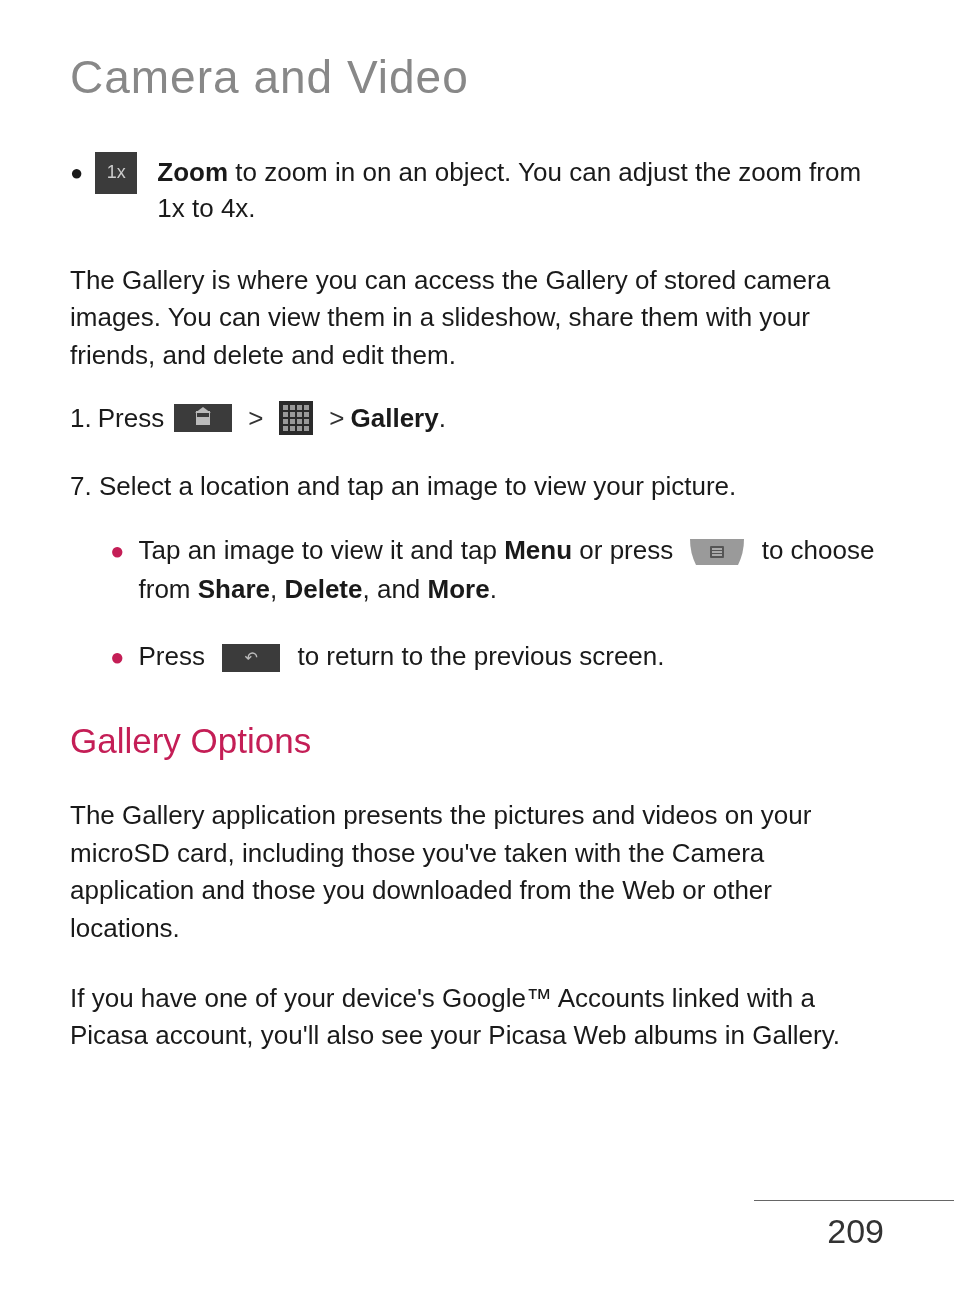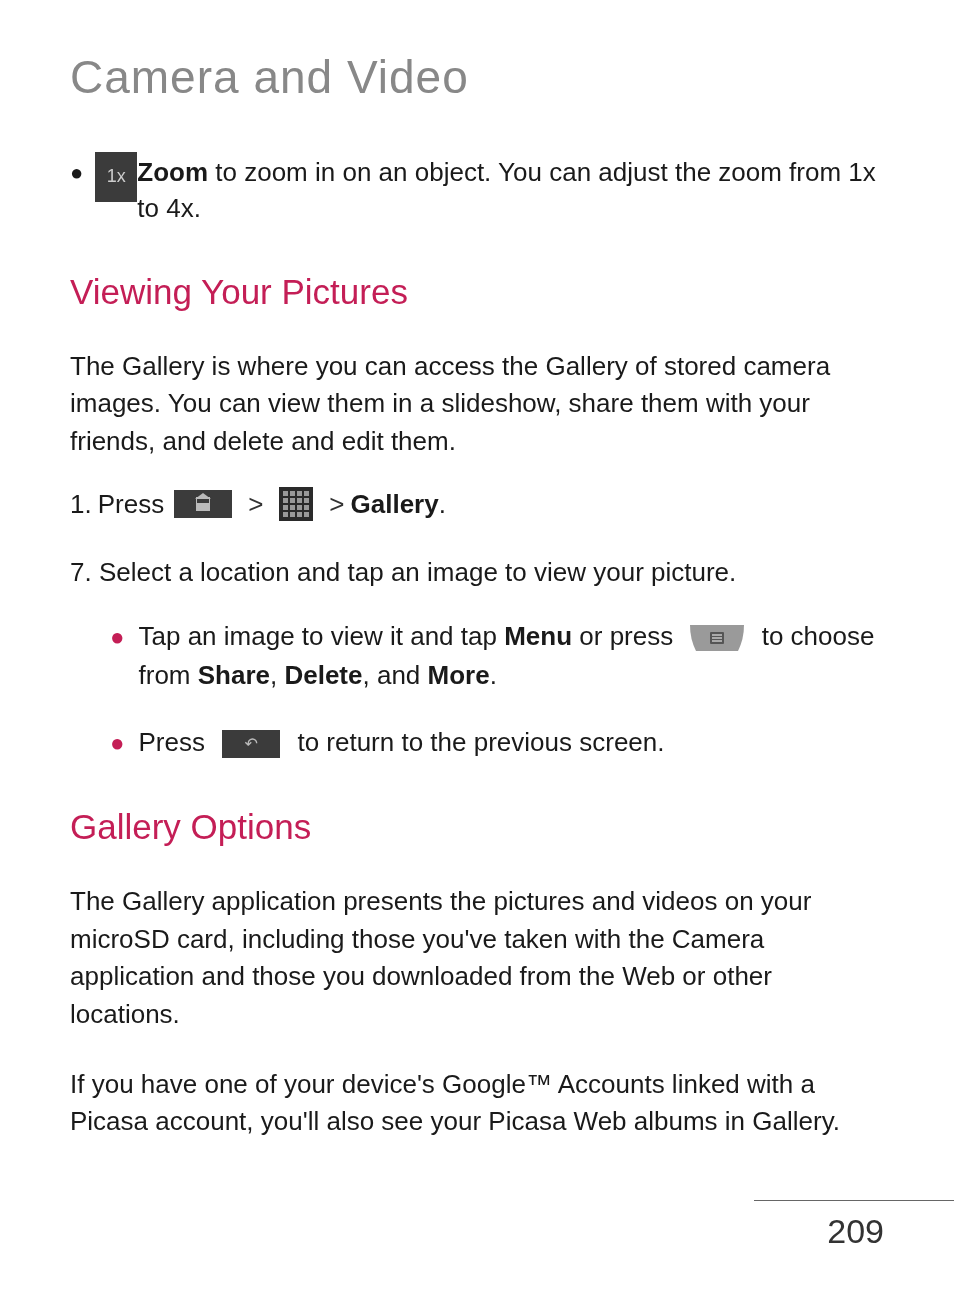--- a/index.html
+++ b/index.html
@@ -42,27 +42,28 @@
       margin-bottom: 35px;
     }
     .bullet-dot {
       font-size: 22px;
       margin-right: 12px;
       margin-top: 4px;
       flex-shrink: 0;
     }
     .zoom-icon {
       width: 42px;
-      height: 50px;
+      height: 42px;
       background: #3b3b3b;
       display: inline-flex;
       align-items: center;
       justify-content: center;
       color: #cccccc;
       font-size: 18px;
+      margin-right: 20px;
       margin-top: -2px;
       flex-shrink: 0;
     }
     .section-heading {
       font-size: 35px;
       font-weight: 400;
       color: #c41e56;
       margin-top: 40px;
       margin-bottom: 20px;
     }
@@ -211,21 +212,20 @@
 
 
   <div class="bullet-row">
     <span class="bullet-dot">●</span>
     <span class="zoom-icon">1x</span>
     <div class="flex-text">
       <span class="bold">Zoom</span><span> to zoom in on an object. You can adjust the zoom from 1x to 4x.</span>
     </div>
   </div>
 
-  <h2 class="section-heading">Viewing Your Pictures</h2>
 
   <p class="para">The Gallery is where you can access the Gallery of stored camera images. You can view them in a slideshow, share them with your friends, and delete and edit them.</p>
 
   <div class="step-row">
     <span class="step-num">1.</span>
     <span>Press</span>
     <span class="home-key">
         <span class="home-key-inner"></span>
       </span>
     <span class="angle">&gt;</span>

